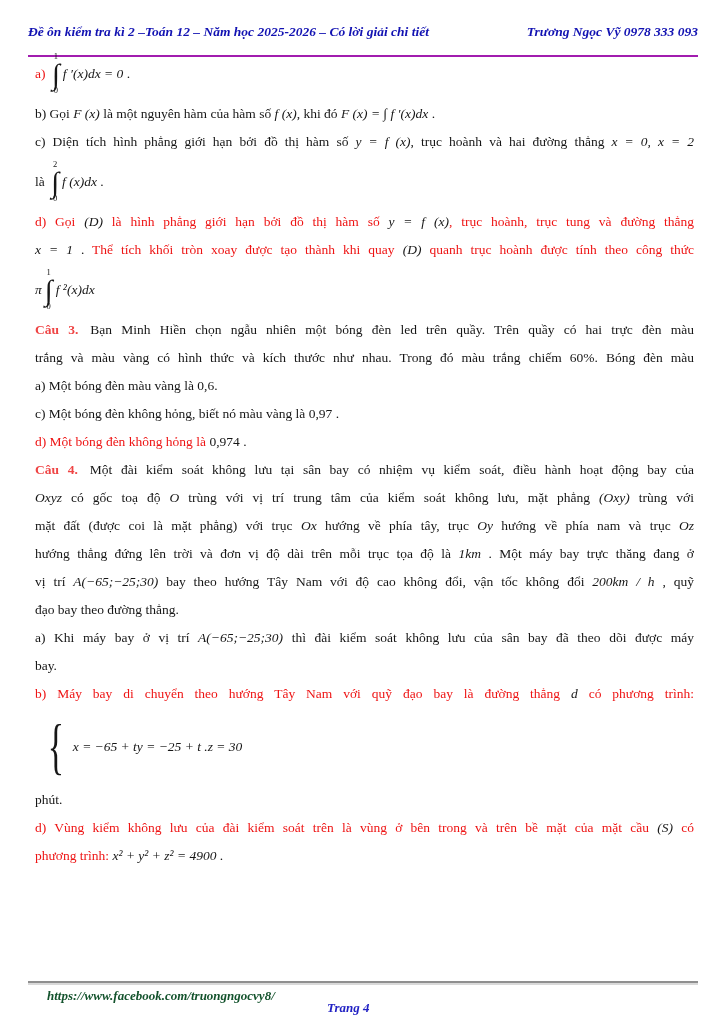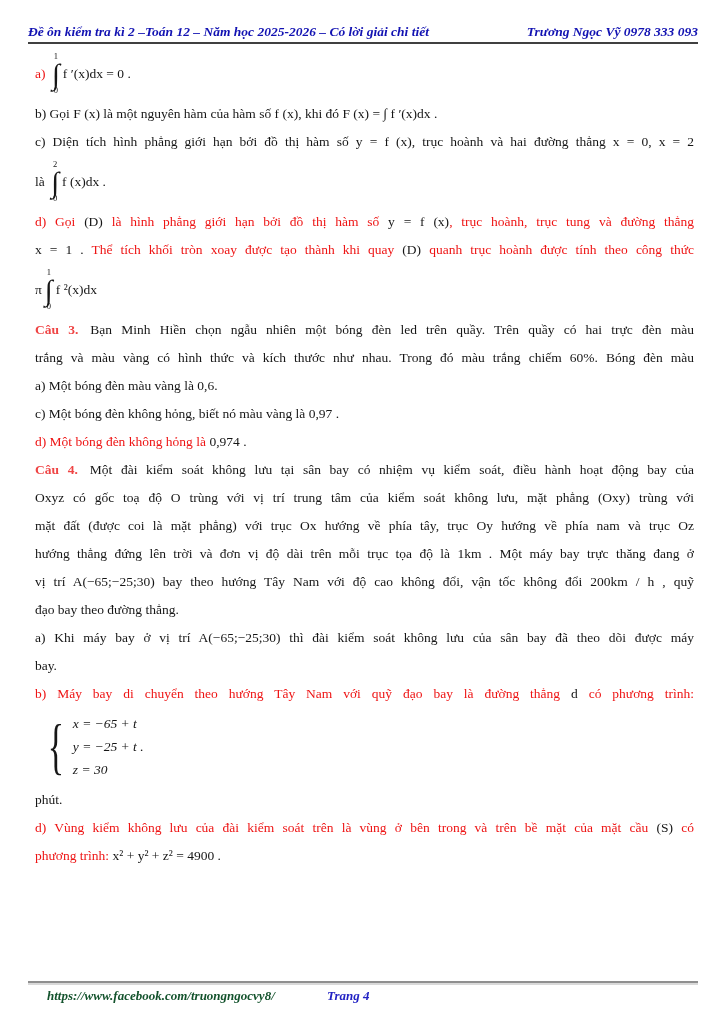--- a/index.html
+++ b/index.html
@@ -11,55 +11,55 @@
     color:#161616;
     overflow:hidden;
     box-shadow:0 0 6px rgba(0,0,0,.25);
   }
   
   .header{
     position:absolute;left:28px;right:26px;top:24px;
     display:flex;justify-content:space-between;align-items:flex-end;
     font-size:13.5px;font-weight:bold;font-style:italic;
     color:#1212b2;
-    border-bottom:2px solid #404040;
-    padding-bottom:2px;
+    border-bottom:2px solid #a21caf;
+    padding-bottom:15px;
   }
   
   .doc{position:absolute;left:35px;top:48px;width:659px;}
   .line{
     line-height:28px;font-size:13.5px;
     white-space:nowrap;
   }
   .line.j{text-align:justify;text-align-last:justify;}
   .seg{white-space:pre-wrap;}
-  .seg.m{}
+  .seg.m{font-style:italic;}
   .seg.r{color:#ee1414;}
   .seg.b{color:#ef4444;font-weight:bold;padding-right:12px;}
   
   .fline{display:flex;align-items:center;height:52px;line-height:normal;}
   .fline .seg{white-space:pre;}
   .bigint{display:inline-flex;flex-direction:column;align-items:center;
           vertical-align:middle;margin:0 3px;line-height:1;}
   .bigint .lim{font-size:8.5px;line-height:1.1;color:#161616;}
   .bigint .sym{font-size:29px;line-height:.85;font-style:normal;}
   
   .cline{display:flex;align-items:center;height:78px;line-height:normal;margin-left:6px;}
   .cases{display:inline-flex;align-items:center;}
   .cases .brace{font-size:62px;line-height:.8;font-weight:400;
                 transform:scaleX(.55);transform-origin:center;font-style:normal;}
-  .cases .rows{display:flex;flex-direction:column;row-gap:3px;margin-left:2px;}
+  .cases .rows{display:flex;flex-direction:row;row-gap:3px;margin-left:2px;}
   .cases .rows .mrow{font-style:italic;font-size:13.5px;line-height:1.5;}
   
   .footer-rule{position:absolute;left:28px;right:26px;top:981px;height:2px;
                background:#8f8f8f;border-bottom:2px solid #d9d9d9;}
   .footer{position:absolute;left:35px;right:30px;top:988px;
           font-size:13px;font-weight:bold;font-style:italic;color:#2222c4;}
   .footer .furl{position:absolute;left:12px;top:0;color:#14532d;text-decoration:none;}
-  .footer .fpage{position:absolute;left:292px;top:0;}
+  .footer .fpage{position:absolute;left:292px;top:12px;}
 </style>
 </head>
 <body>
 
 <div class="page">
 
   <div class="header">
     <span>Đề ôn kiểm tra kì 2 –Toán 12 – Năm học 2025-2026 – Có lời giải chi tiết</span>
     <span>Trương Ngọc Vỹ  0978 333 093</span>
   </div>

